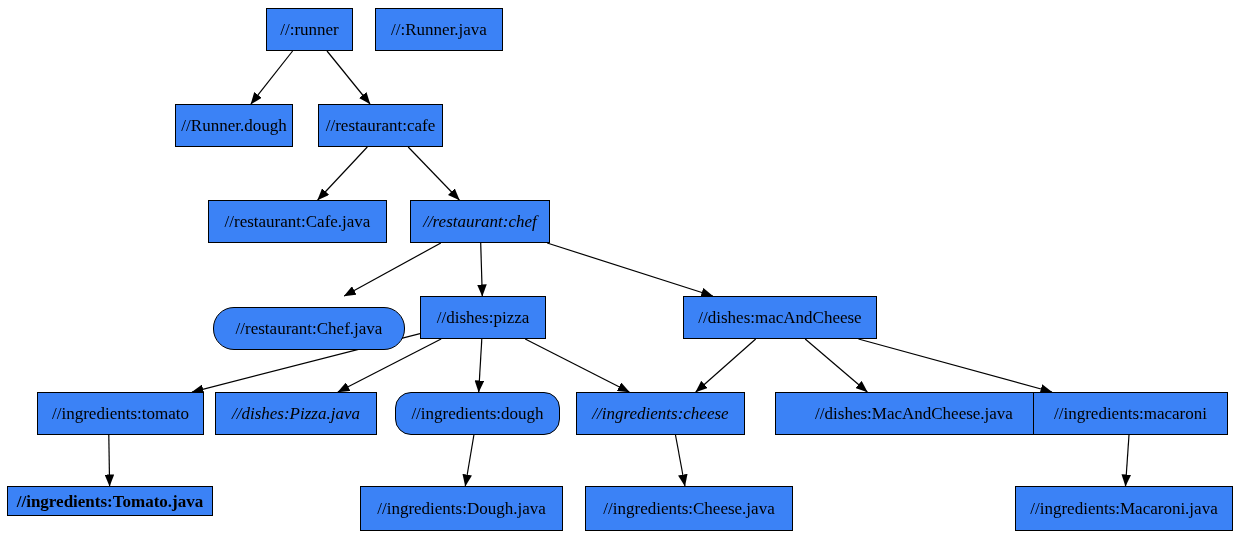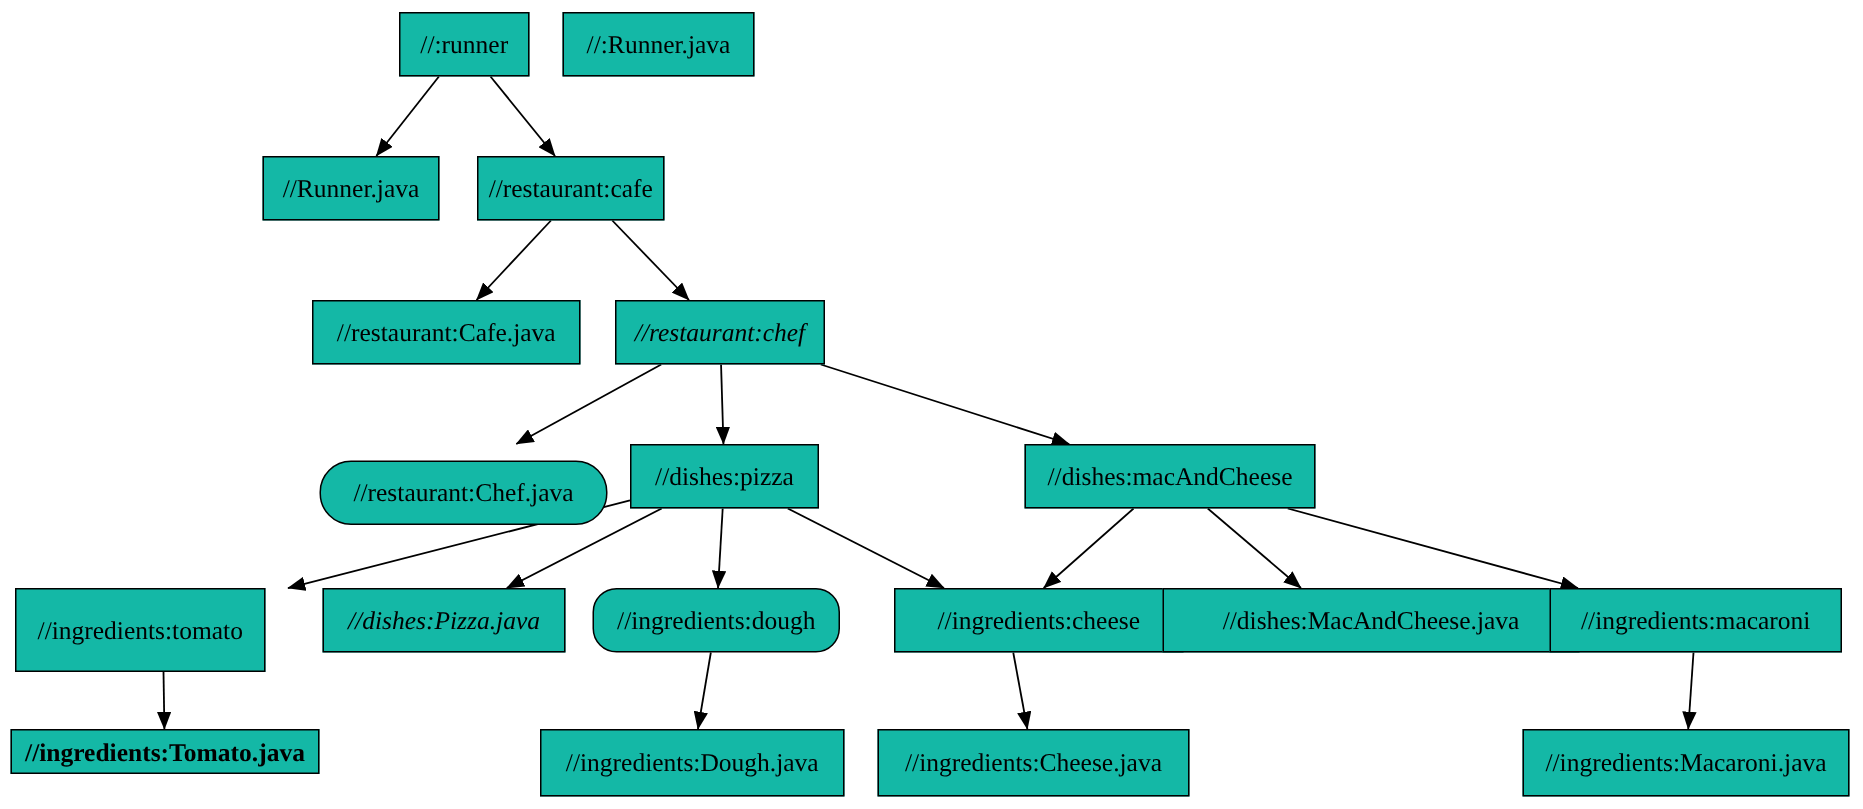--- a/index.html
+++ b/index.html
@@ -19,21 +19,21 @@
     position: absolute;
     left: 0;
     top: 0;
     width: 1242px;
     height: 539px;
     pointer-events: none;
   }
   .graph-node {
     position: absolute;
     box-sizing: border-box;
-    background: #14b8a6;
+    background: #3b82f6;
     border: 1px solid #000000;
     color: #000000;
     display: flex;
     align-items: center;
     justify-content: center;
     font-size: 17px;
     line-height: 1;
     white-space: nowrap;
     z-index: 2;
   }
@@ -64,30 +64,30 @@
         <line x1="805.2" y1="339.0" x2="867.3" y2="392.0" stroke="#000000" stroke-width="1.2" marker-end="url(#arrowhead)"></line>
         <line x1="858.5" y1="339.0" x2="1052.0" y2="392.0" stroke="#000000" stroke-width="1.2" marker-end="url(#arrowhead)"></line>
         <line x1="108.8" y1="435.0" x2="109.6" y2="486.0" stroke="#000000" stroke-width="1.2" marker-end="url(#arrowhead)"></line>
         <line x1="473.9" y1="435.0" x2="465.3" y2="486.0" stroke="#000000" stroke-width="1.2" marker-end="url(#arrowhead)"></line>
         <line x1="675.5" y1="435.0" x2="684.9" y2="486.0" stroke="#000000" stroke-width="1.2" marker-end="url(#arrowhead)"></line>
         <line x1="1129.0" y1="435.0" x2="1125.5" y2="486.0" stroke="#000000" stroke-width="1.2" marker-end="url(#arrowhead)"></line>
       </g>
   </svg>
 <div class="graph-node" style="left: 266px; top: 8px; width: 87px; height: 43px;">//:runner</div>
     <div class="graph-node" style="left: 375px; top: 8px; width: 128px; height: 43px;">//:Runner.java</div>
-    <div class="graph-node" style="left: 175px; top: 104px; width: 118px; height: 43px;">//Runner.java</div>
+    <div class="graph-node" style="left: 175px; top: 104px; width: 118px; height: 43px;">//Runner.dough</div>
     <div class="graph-node" style="left: 318px; top: 104px; width: 125px; height: 43px;">//restaurant:cafe</div>
     <div class="graph-node" style="left: 208px; top: 200px; width: 179px; height: 43px;">//restaurant:Cafe.java</div>
     <div class="graph-node" style="left: 410px; top: 200px; width: 140px; height: 43px; font-style: italic;">//restaurant:chef</div>
     <div class="graph-node" style="left: 213px; top: 307px; width: 192px; height: 43px; border-radius: 21px;">//restaurant:Chef.java</div>
     <div class="graph-node" style="left: 420px; top: 296px; width: 126px; height: 43px;">//dishes:pizza</div>
     <div class="graph-node" style="left: 683px; top: 296px; width: 194px; height: 43px;">//dishes:macAndCheese</div>
-    <div class="graph-node" style="left: 10px; top: 392px; width: 167px; height: 56px;">//ingredients:tomato</div>
+    <div class="graph-node" style="left: 37px; top: 392px; width: 167px; height: 43px;">//ingredients:tomato</div>
     <div class="graph-node" style="left: 215px; top: 392px; width: 162px; height: 43px; font-style: italic;">//dishes:Pizza.java</div>
     <div class="graph-node" style="left: 395px; top: 392px; width: 165px; height: 43px; border-radius: 16px;">//ingredients:dough</div>
-    <div class="graph-node" style="left: 596px; top: 392px; width: 193px; height: 43px;">//ingredients:cheese</div>
+    <div class="graph-node" style="left: 576px; top: 392px; width: 169px; height: 43px; font-style: italic;">//ingredients:cheese</div>
     <div class="graph-node" style="left: 775px; top: 392px; width: 278px; height: 43px;">//dishes:MacAndCheese.java</div>
     <div class="graph-node" style="left: 1033px; top: 392px; width: 195px; height: 43px;">//ingredients:macaroni</div>
     <div class="graph-node" style="left: 7px; top: 486px; width: 206px; height: 30px; font-weight: bold;">//ingredients:Tomato.java</div>
     <div class="graph-node" style="left: 360px; top: 486px; width: 203px; height: 45px;">//ingredients:Dough.java</div>
     <div class="graph-node" style="left: 585px; top: 486px; width: 208px; height: 45px;">//ingredients:Cheese.java</div>
     <div class="graph-node" style="left: 1015px; top: 486px; width: 218px; height: 45px;">//ingredients:Macaroni.java</div>
   </div>
 
 </body></html>

